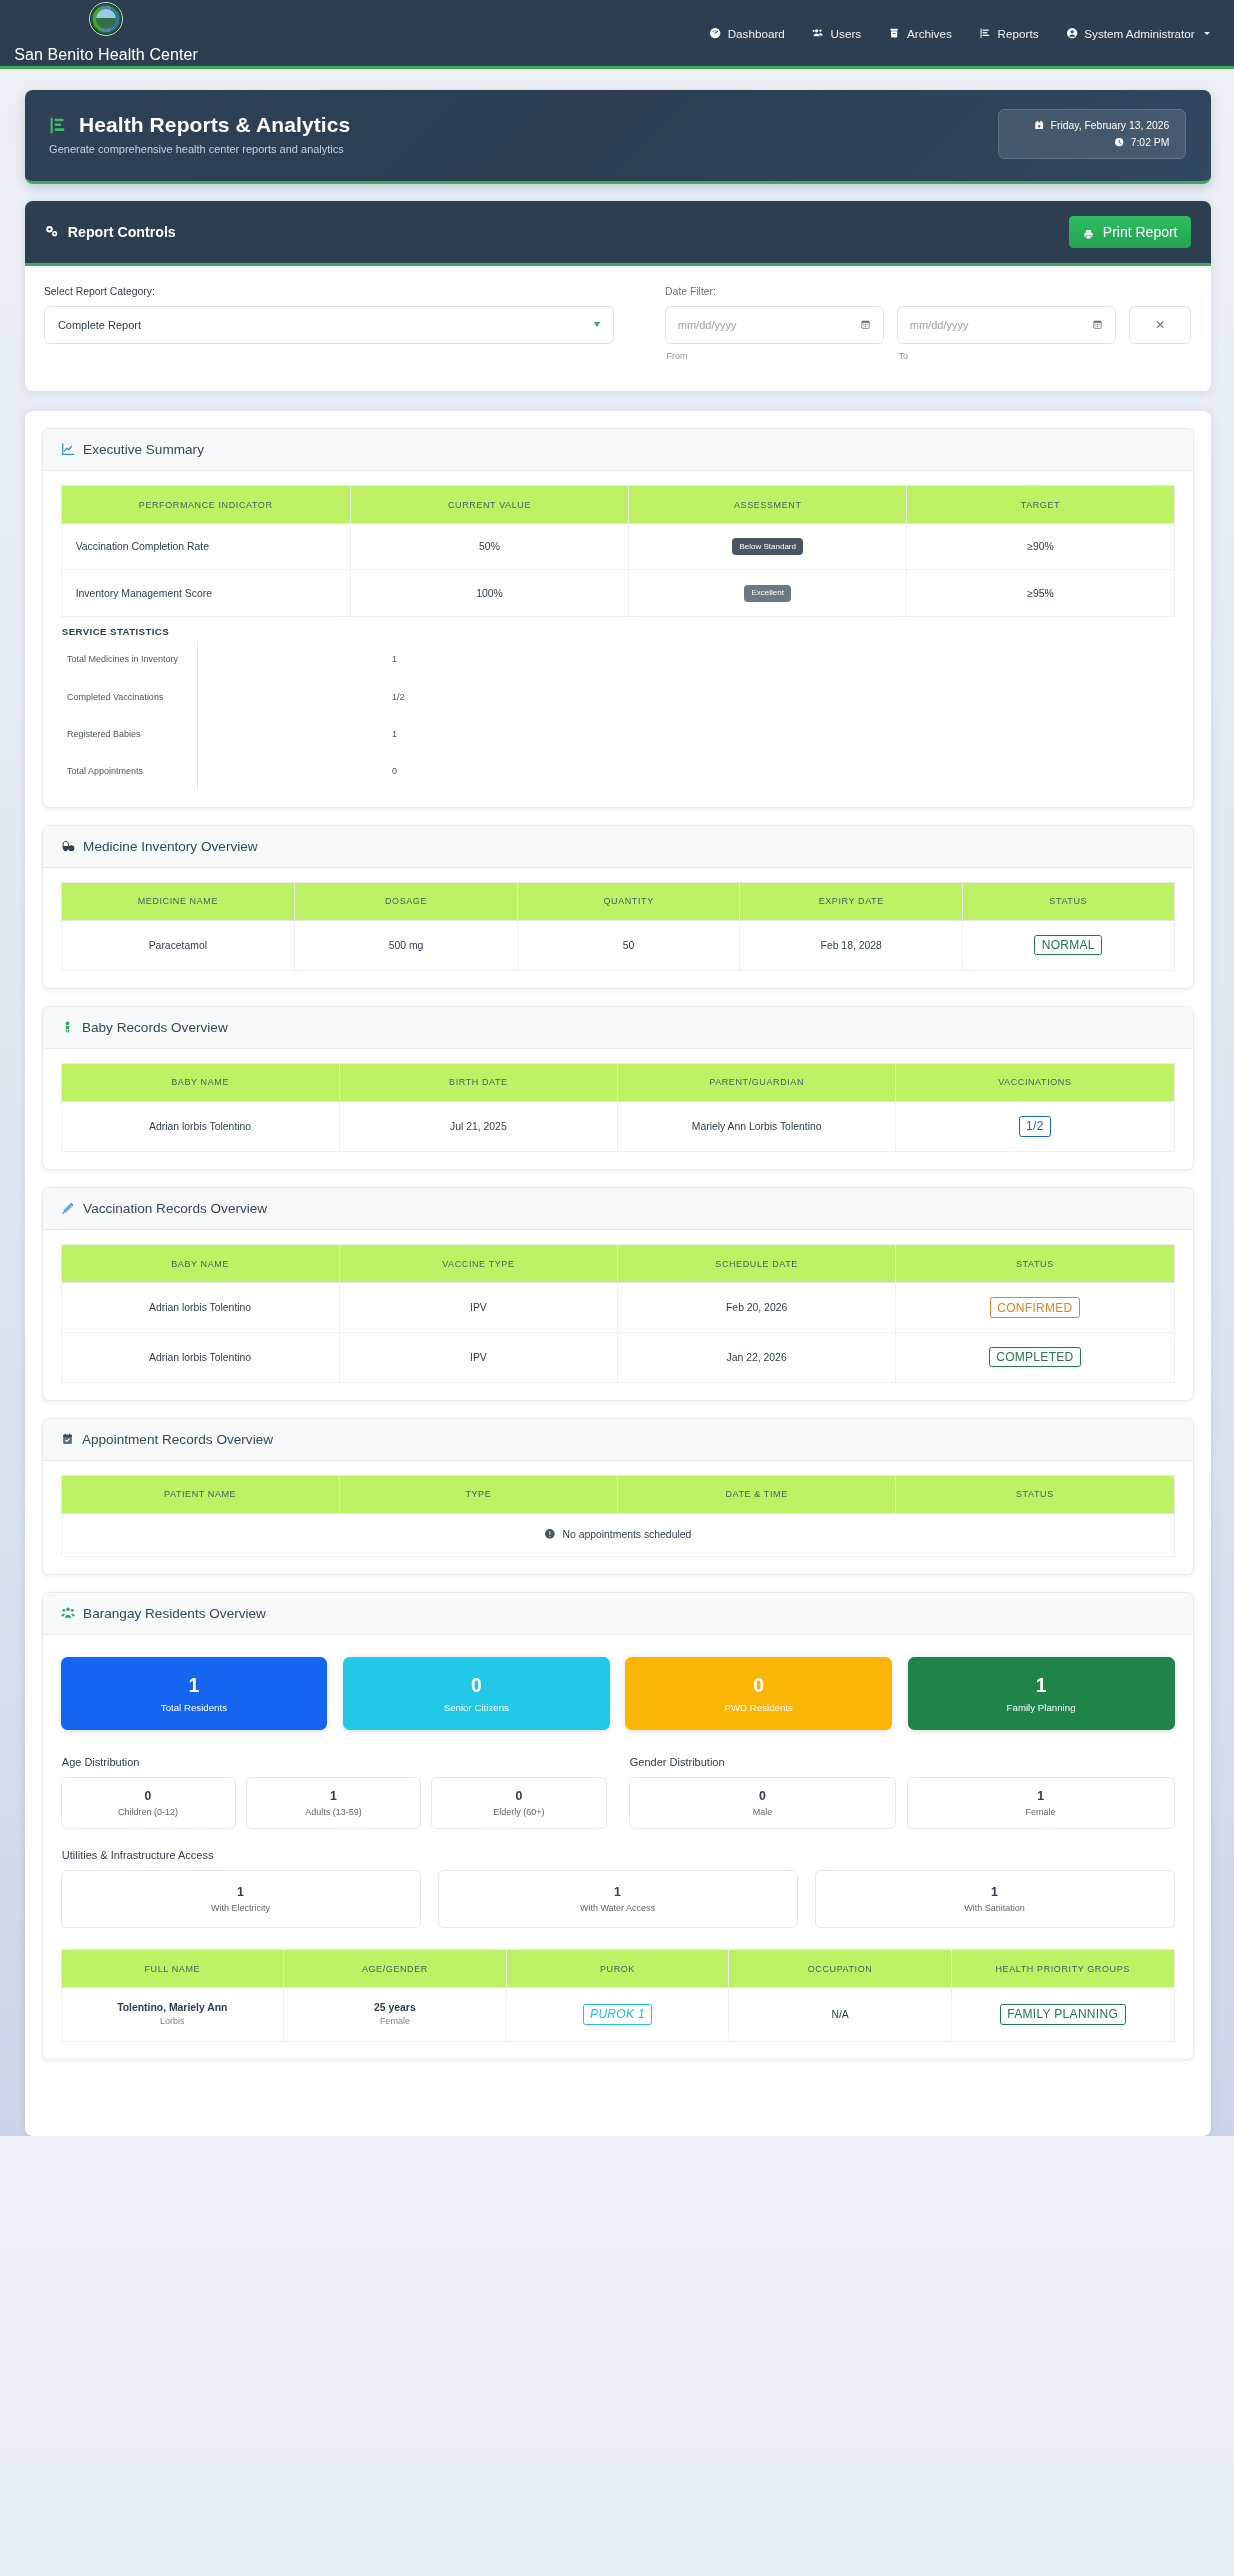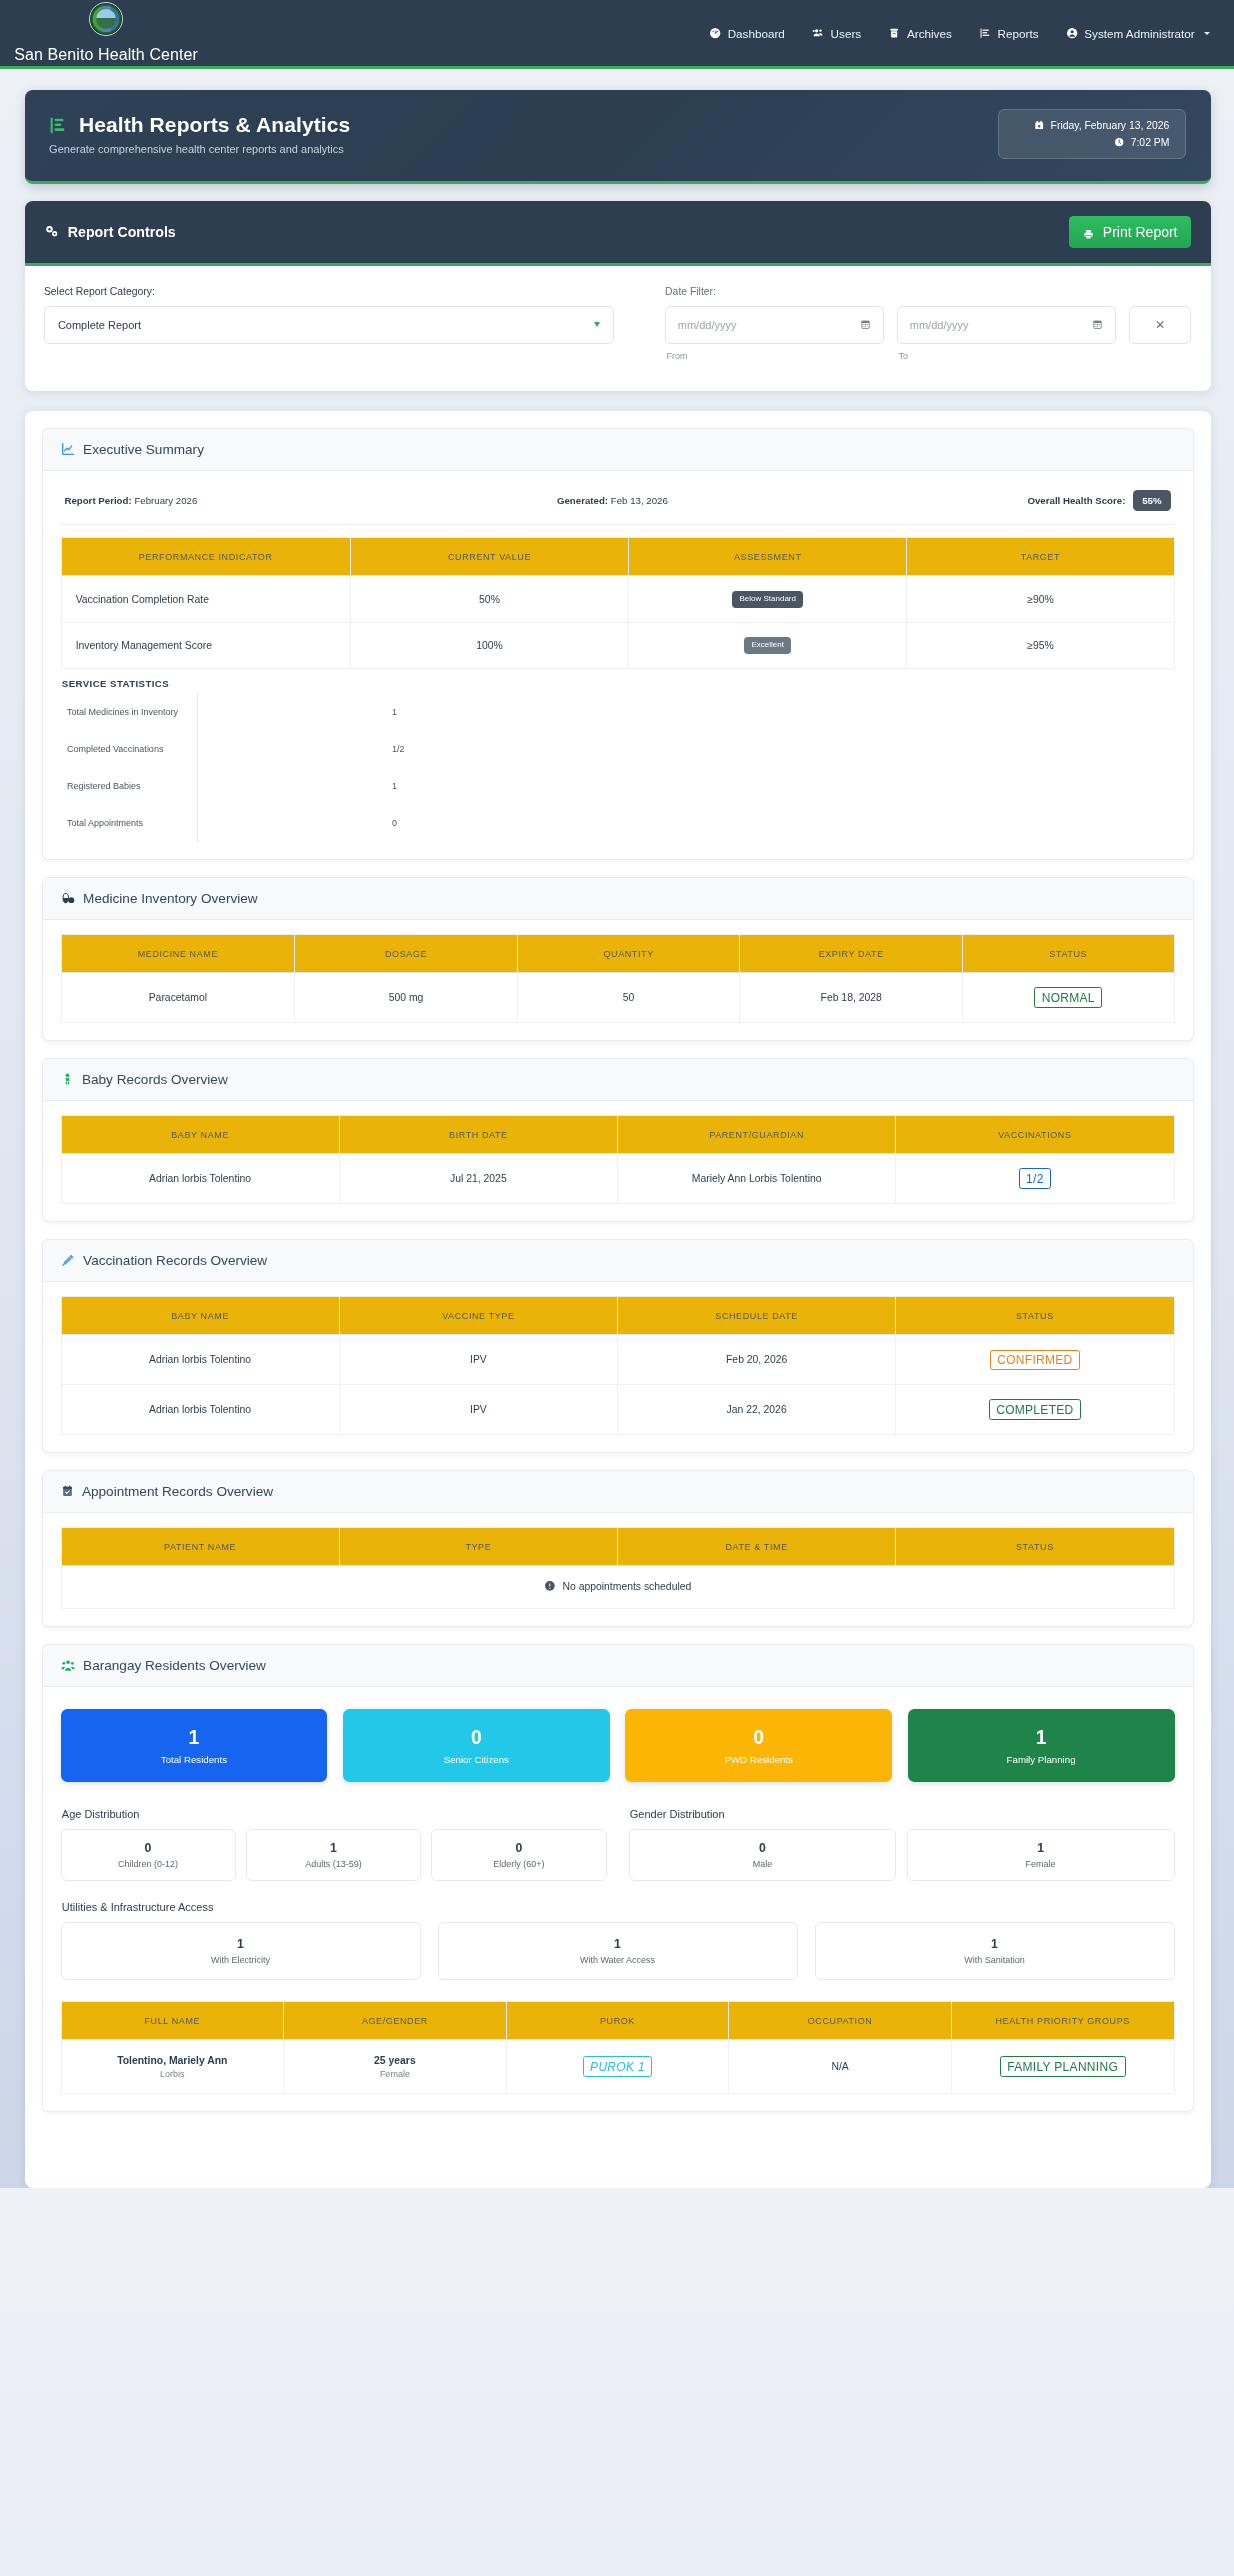--- a/index.html
+++ b/index.html
@@ -150,21 +150,21 @@
   .meta-item .val { font-weight: 400; }
   .meta-c { flex: 1; text-align: center; }
   .meta-r { display: flex; align-items: center; gap: 7.8px; }
   .score-badge {
     background: #4a5663; color: #fff; font-size: 9.7px; font-weight: 700;
     border-radius: 4.5px; padding: 5.2px 9px; display: inline-block;
   }
 
   table.tbl { width: 100%; border-collapse: collapse; }
   table.tbl th {
-    background: #eab308; color: #4c5a68; font-size: 9px; font-weight: 400;
+    background: #bef264; color: #4c5a68; font-size: 9px; font-weight: 400;
     letter-spacing: 0.6px; text-transform: uppercase;
     padding: 13.6px 6.5px; text-align: center;
     border: 0.6px solid #e8ecf1; border-bottom: 1.3px solid #dfe5ec;
   }
   table.tbl td {
     font-size: 10.4px; color: #2c3e50; padding: 14.2px 9px; text-align: center;
     border: 0.6px solid #edf0f4;
   }
   table.tbl td.left { text-align: left; padding-left: 14.2px; }
   .badge-dark {
@@ -395,34 +395,20 @@
 
       <div class="sec">
         <div class="sec-head">
           <svg width="14.2" height="14.2" viewBox="0 0 24 24">
               <path d="M3 3v18h18" stroke="#3498db" stroke-width="2.2" fill="none" stroke-linecap="round"></path>
               <path d="M6 15l4-4.5 3 2.6 5-6.1" stroke="#3498db" stroke-width="2.2" fill="none" stroke-linecap="round" stroke-linejoin="round"></path>
             </svg>
           <span class="sec-title">Executive Summary</span>
         </div>
         <div class="sec-body">
-          <div class="meta-row">
-            <div class="meta-item">
-              <span>Report Period:</span>
-              <span class="val">February 2026</span>
-            </div>
-            <div class="meta-item meta-c">
-              <span>Generated:</span>
-              <span class="val">Feb 13, 2026</span>
-            </div>
-            <div class="meta-item meta-r">
-              <span>Overall Health Score:</span>
-              <span class="score-badge">55%</span>
-            </div>
-          </div>
 
           <table class="tbl">
             <thead>
               <tr>
                 <th style="width:26%">PERFORMANCE INDICATOR</th>
                 <th style="width:25%">CURRENT VALUE</th>
                 <th style="width:25%">ASSESSMENT</th>
                 <th style="width:24%">TARGET</th>
               </tr>
             </thead>

